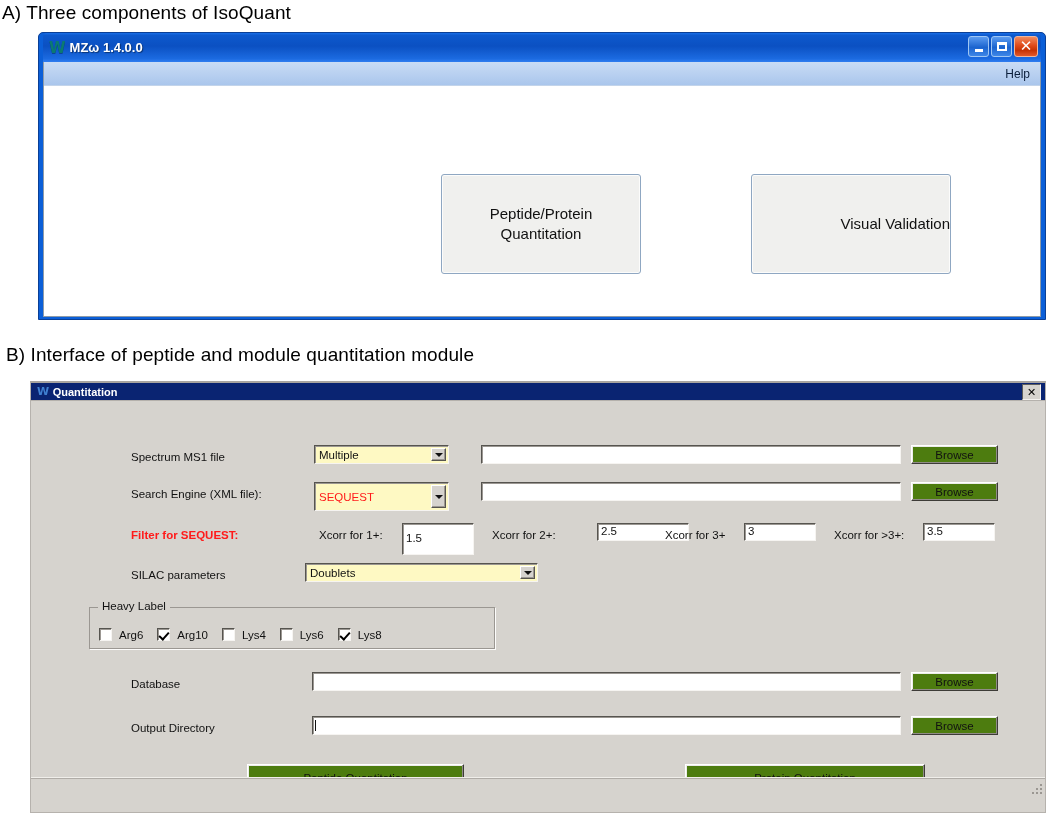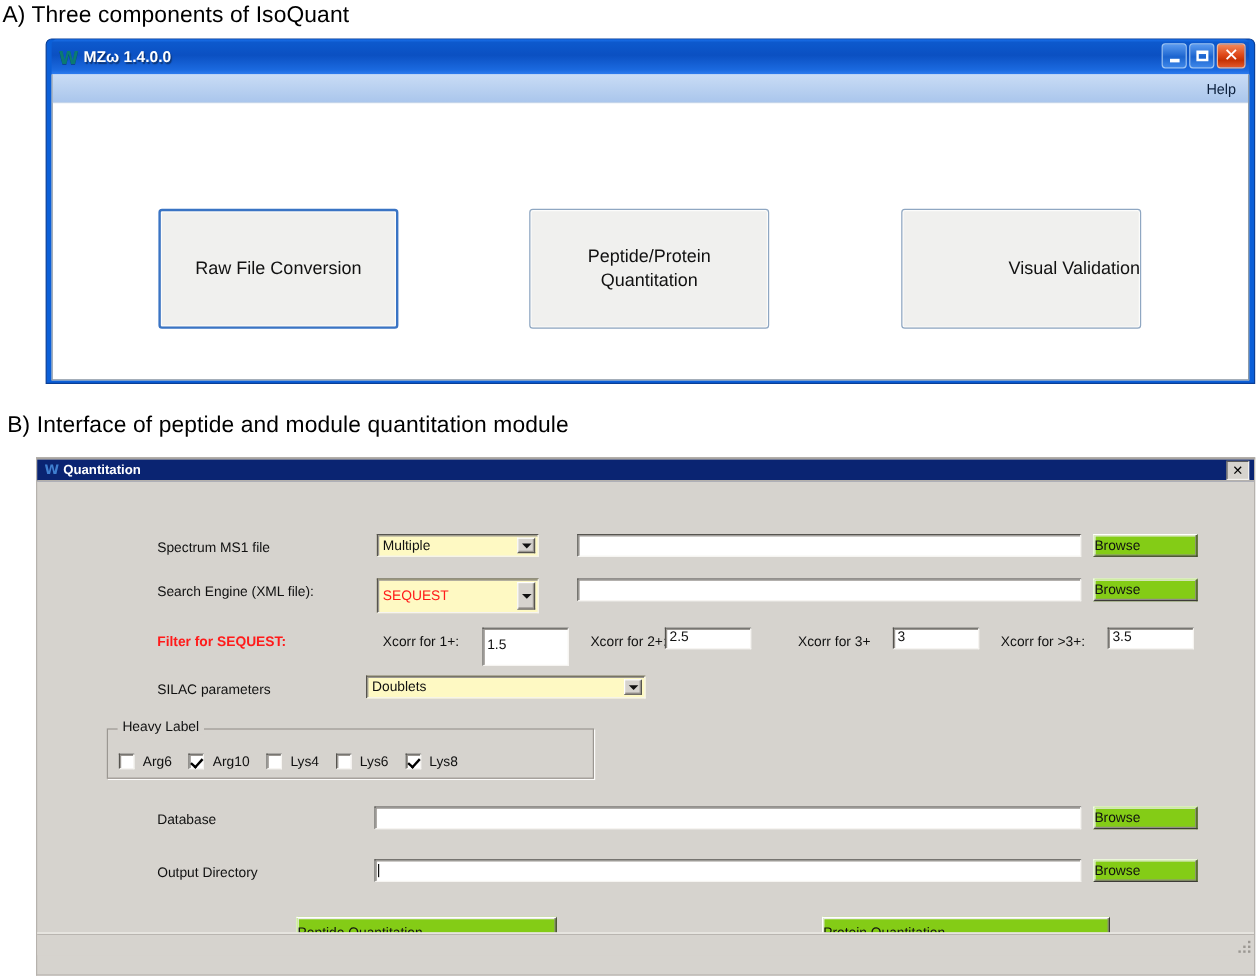--- a/index.html
+++ b/index.html
@@ -166,24 +166,24 @@
     display:flex;align-items:center;justify-content:center;
     box-sizing:border-box;
   }
   .combo .arrow::after{
     content:"";border-left:4px solid transparent;border-right:4px solid transparent;
     border-top:4px solid #111;
   }
 
   
   .btn95{
-    position:absolute;background:#84cc16;box-sizing:border-box;
+    position:absolute;background:#4d7c0f;box-sizing:border-box;
     border:1px solid #fff;border-right-color:#3d3b37;border-bottom-color:#3d3b37;
     box-shadow:inset -1px -1px 0 #908c87, inset 1px 1px 0 #ececea;
-    display:flex;align-items:center;
+    display:flex;align-items:center;justify-content:center;
     font-size:11.5px;color:#111;white-space:nowrap;
   }
   .cbrow{position:absolute;left:96px;top:608px;display:flex;align-items:center;}
   .cbcell{display:flex;align-items:center;margin-right:14px;justify-content:flex-end;}
   .cbox{
     width:13px;height:13px;background:#fff;box-sizing:border-box;
     border-top:1px solid #56544f;border-left:1px solid #56544f;
     border-right:1px solid #f6f4f1;border-bottom:1px solid #f6f4f1;
     box-shadow:inset 1px 1px 0 #9b9792;
     margin-right:7px;position:relative;flex:none;
@@ -217,23 +217,20 @@
       </div>
     </div>
   </div>
 
   <div id="winA-client">
 
     <div id="winA-menubar">
       <span class="mi">Help</span>
     </div>
 
-    <div id="btnRaw" class="bigbtn focus">
-      <span>Raw File Conversion</span>
-    </div>
 
     <div id="btnPep" class="bigbtn">
       <span>
         <span>Peptide/Protein</span><br>
         <span>Quantitation</span>
       </span>
     </div>
 
     <div id="btnVis" class="bigbtn">
       <span>Visual Validation</span>
@@ -281,21 +278,21 @@
     </div>
 
     <div class="lbl red" style="left:100px;top:128px;">Filter for SEQUEST:</div>
 
     <div class="lbl" style="left:288px;top:128px;">Xcorr for 1+:</div>
     <div class="field" style="left:371px;top:122px;width:72px;height:32px;">
       <span class="val">1.5</span>
     </div>
 
     <div class="lbl" style="left:461px;top:128px;">Xcorr for 2+:</div>
-    <div class="field" style="left:523px;top:122px;width:72px;height:18px;">
+    <div class="field" style="left:566px;top:122px;width:92px;height:18px;">
       <span class="val">2.5</span>
     </div>
 
     <div class="lbl" style="left:634px;top:128px;">Xcorr for 3+</div>
     <div class="field" style="left:713px;top:122px;width:72px;height:18px;">
       <span class="val">3</span>
     </div>
 
     <div class="lbl" style="left:803px;top:128px;">Xcorr for &gt;3+:</div>
     <div class="field" style="left:892px;top:122px;width:72px;height:18px;">

